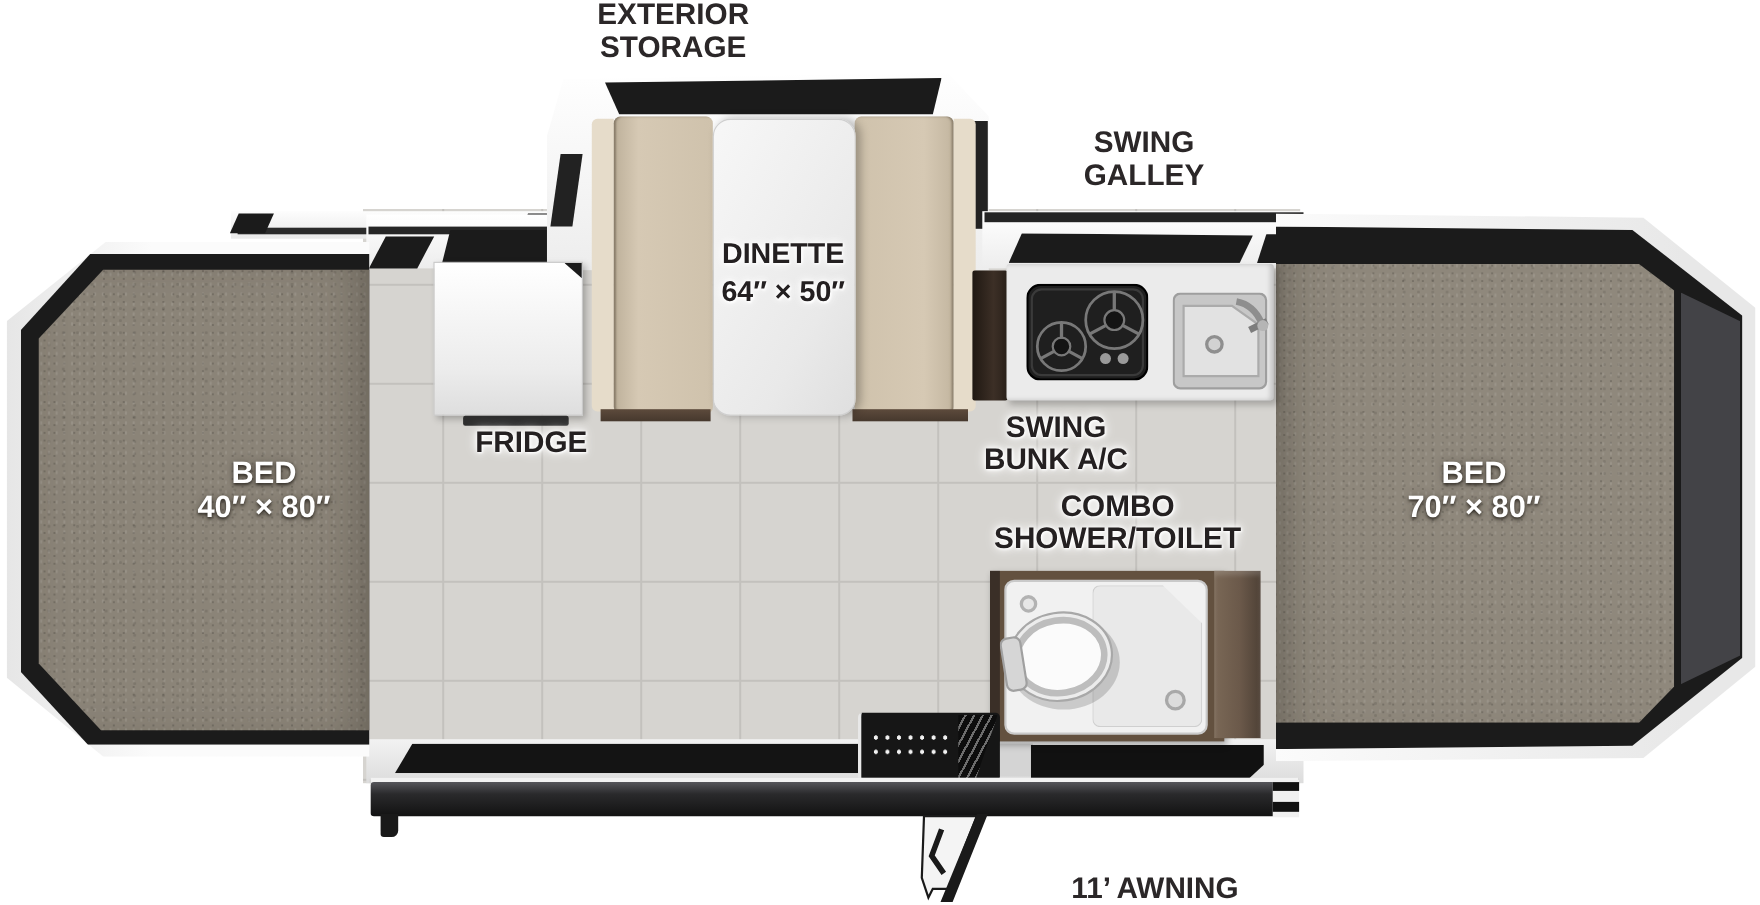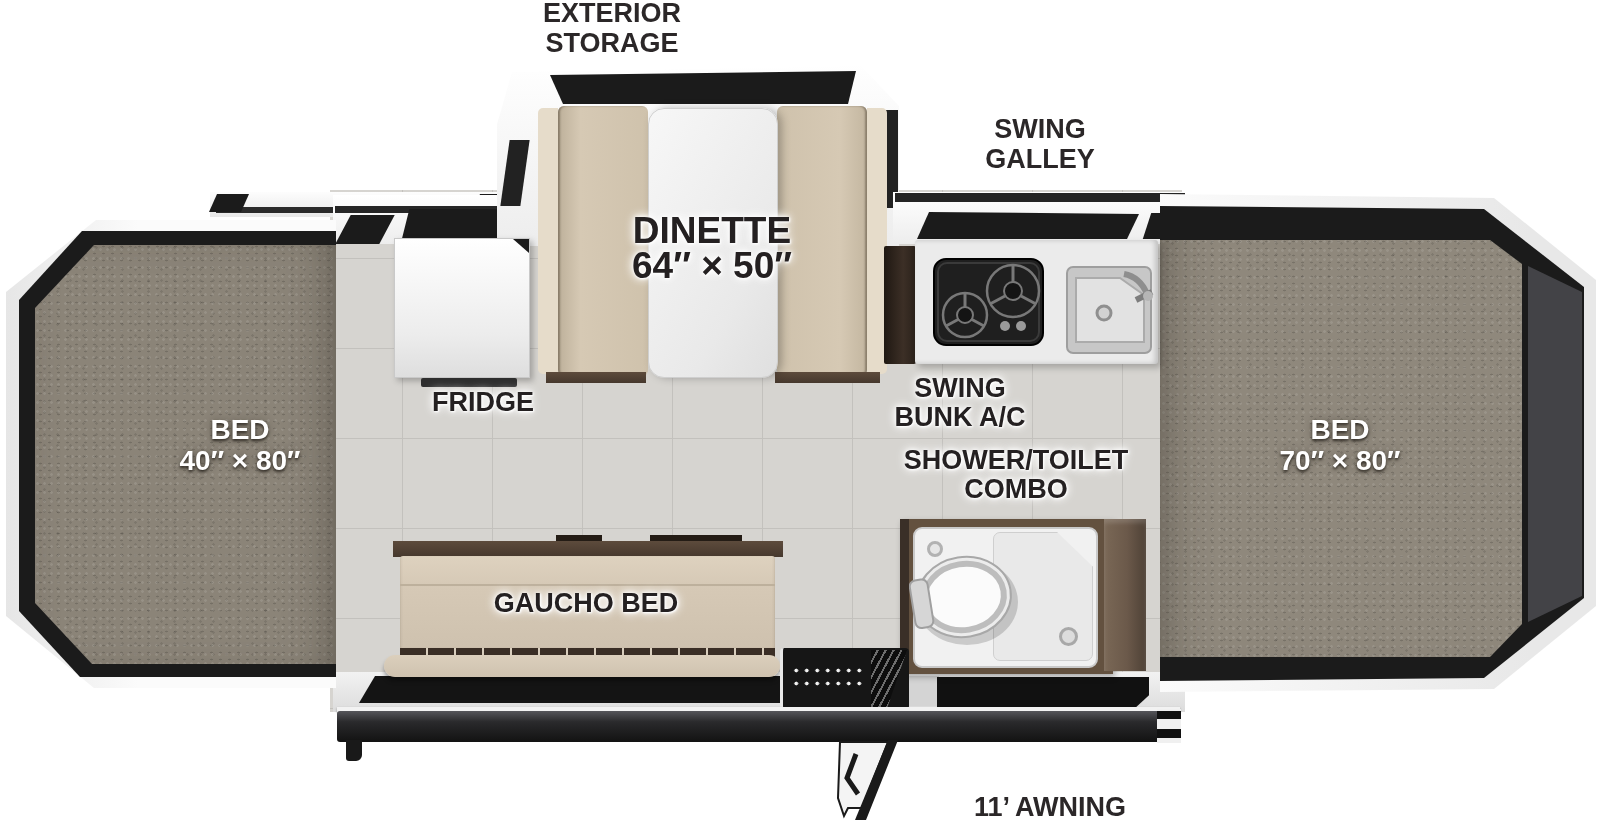--- a/index.html
+++ b/index.html
@@ -22,21 +22,21 @@
   .panel-black{background:#1b1b1b;}
   .white-wall{background:linear-gradient(180deg,#ffffff,#ededed);}
   .wood{background:linear-gradient(180deg,#5d4b3c,#46382d);}
 
   
   .lbl{font-weight:700;color:#2b2728;text-align:center;white-space:nowrap;line-height:30px;font-size:27px;}
   .lbl-glow{font-weight:700;color:#242021;text-align:center;white-space:nowrap;line-height:29px;font-size:27px;
     text-shadow:0 0 4px #fff,0 0 8px #fff,0 0 12px #fff,1px 1px 2px #fff;}
   .lbl-white{font-weight:700;color:#ffffff;text-align:center;white-space:nowrap;line-height:31px;font-size:28px;
     text-shadow:0 2px 3px rgba(35,30,25,0.85),0 0 8px rgba(60,54,46,0.45);}
-  .lbl-dinette{font-size:37px;line-height:35px;}
+  .lbl-dinette{font-size:26px;line-height:35px;}
   .ctr{transform:translateX(-50%);}
 </style>
 </head>
 <body>
 
 <div id="canvas">
 
   <div class="abs tile" style="left:330px;top:190px;width:852px;height:522px;"></div>
   <div class="abs tile" style="left:512px;top:100px;width:378px;height:96px;"></div>
 
@@ -142,33 +142,20 @@
     <svg class="abs" style="left:151px;top:26px;" width="90" height="90" viewBox="0 0 90 90">
       <rect x="1" y="1" width="84" height="86" rx="6" fill="#c7c7c7" stroke="#9e9e9e" stroke-width="2"></rect>
       <path d="M10 12 h44 l24 17 v47 h-68 z" fill="#e2e2e2" stroke="#ababab" stroke-width="2"></path>
       <circle cx="38" cy="47" r="7" fill="#d2d2d2" stroke="#8f8f8f" stroke-width="3"></circle>
       <path d="M58 8 q16 3 23 20" fill="none" stroke="#8e8e8e" stroke-width="6"></path>
       <line x1="70" y1="34" x2="86" y2="26" stroke="#7d7d7d" stroke-width="6"></line>
       <circle cx="82" cy="30" r="5" fill="#b5b5b5"></circle>
     </svg>
   </div>
 
-  <div class="abs" style="left:380px;top:530px;width:410px;height:150px;">
-    <div class="abs" style="left:176px;top:5px;width:46px;height:9px;background:#241c15;"></div>
-    <div class="abs" style="left:270px;top:5px;width:92px;height:9px;background:#241c15;"></div>
-    <div class="abs wood" style="left:13px;top:11px;width:390px;height:16px;"></div>
-    <div class="abs" style="left:20px;top:26px;width:375px;height:96px;border-radius:3px;
-                background:linear-gradient(180deg,#ded2bf,#d6c9b6 30%,#cec1ae);box-shadow:inset 0 -2px 3px rgba(80,68,52,0.3);"></div>
-    <div class="abs" style="left:20px;top:54px;width:375px;height:2px;background:#bdb09c;"></div>
-    <div class="abs" style="left:20px;top:118px;width:375px;height:9px;background:#3a2e25;
-                background-image:repeating-linear-gradient(90deg,transparent 0 26px,#d8cdbc 26px 28px);"></div>
-    <div class="abs" style="left:4px;top:125px;width:396px;height:22px;border-radius:11px;
-                background:linear-gradient(180deg,#dbcfbc,#cfc2af);box-shadow:0 4px 4px rgba(0,0,0,0.35);"></div>
-    <div class="abs lbl-glow ctr" style="left:206px;top:59px;">GAUCHO BED</div>
-  </div>
 
   <div class="abs" style="left:900px;top:519px;width:204px;height:155px;background:#63513f;border-left:9px solid #3a2f27;box-shadow:2px 3px 6px rgba(0,0,0,0.3);">
     <div class="abs" style="left:4px;top:8px;width:181px;height:137px;background:#f1f1f1;border:2px solid #c9c9c9;border-radius:9px;"></div>
     <div class="abs" style="left:84px;top:13px;width:98px;height:127px;background:#e9e9e9;border:1px solid #cfcfcf;border-radius:7px;
                 clip-path:polygon(0 0,64% 0,100% 27%,100% 100%,0 100%);"></div>
     <div class="abs" style="left:150px;top:108px;width:13px;height:13px;border:3px solid #a8a8a8;border-radius:50%;background:#dcdcdc;"></div>
     <div class="abs" style="left:18px;top:22px;width:10px;height:10px;border:3px solid #b2b2b2;border-radius:50%;background:#e6e6e6;"></div>
     <svg class="abs" style="left:0px;top:28px;" width="114" height="106" viewBox="0 0 114 106">
       <ellipse cx="58" cy="55" rx="51" ry="43" fill="rgba(0,0,0,0.16)"></ellipse>
       <g transform="rotate(-9 55 50)">
@@ -213,19 +200,19 @@
     <div>SWING</div>
     <div>GALLEY</div>
   </div>
 
   <div class="abs lbl-glow ctr" style="left:960px;top:374px;">
     <div>SWING</div>
     <div>BUNK A/C</div>
   </div>
 
   <div class="abs lbl-glow ctr" style="left:1016px;top:446px;">
+    <div>COMBO</div>
     <div>SHOWER/TOILET</div>
-    <div>COMBO</div>
   </div>
 
   <div class="abs lbl ctr" style="left:1050px;top:792px;">11’ AWNING</div>
 
 </div>
 
 </body></html>

